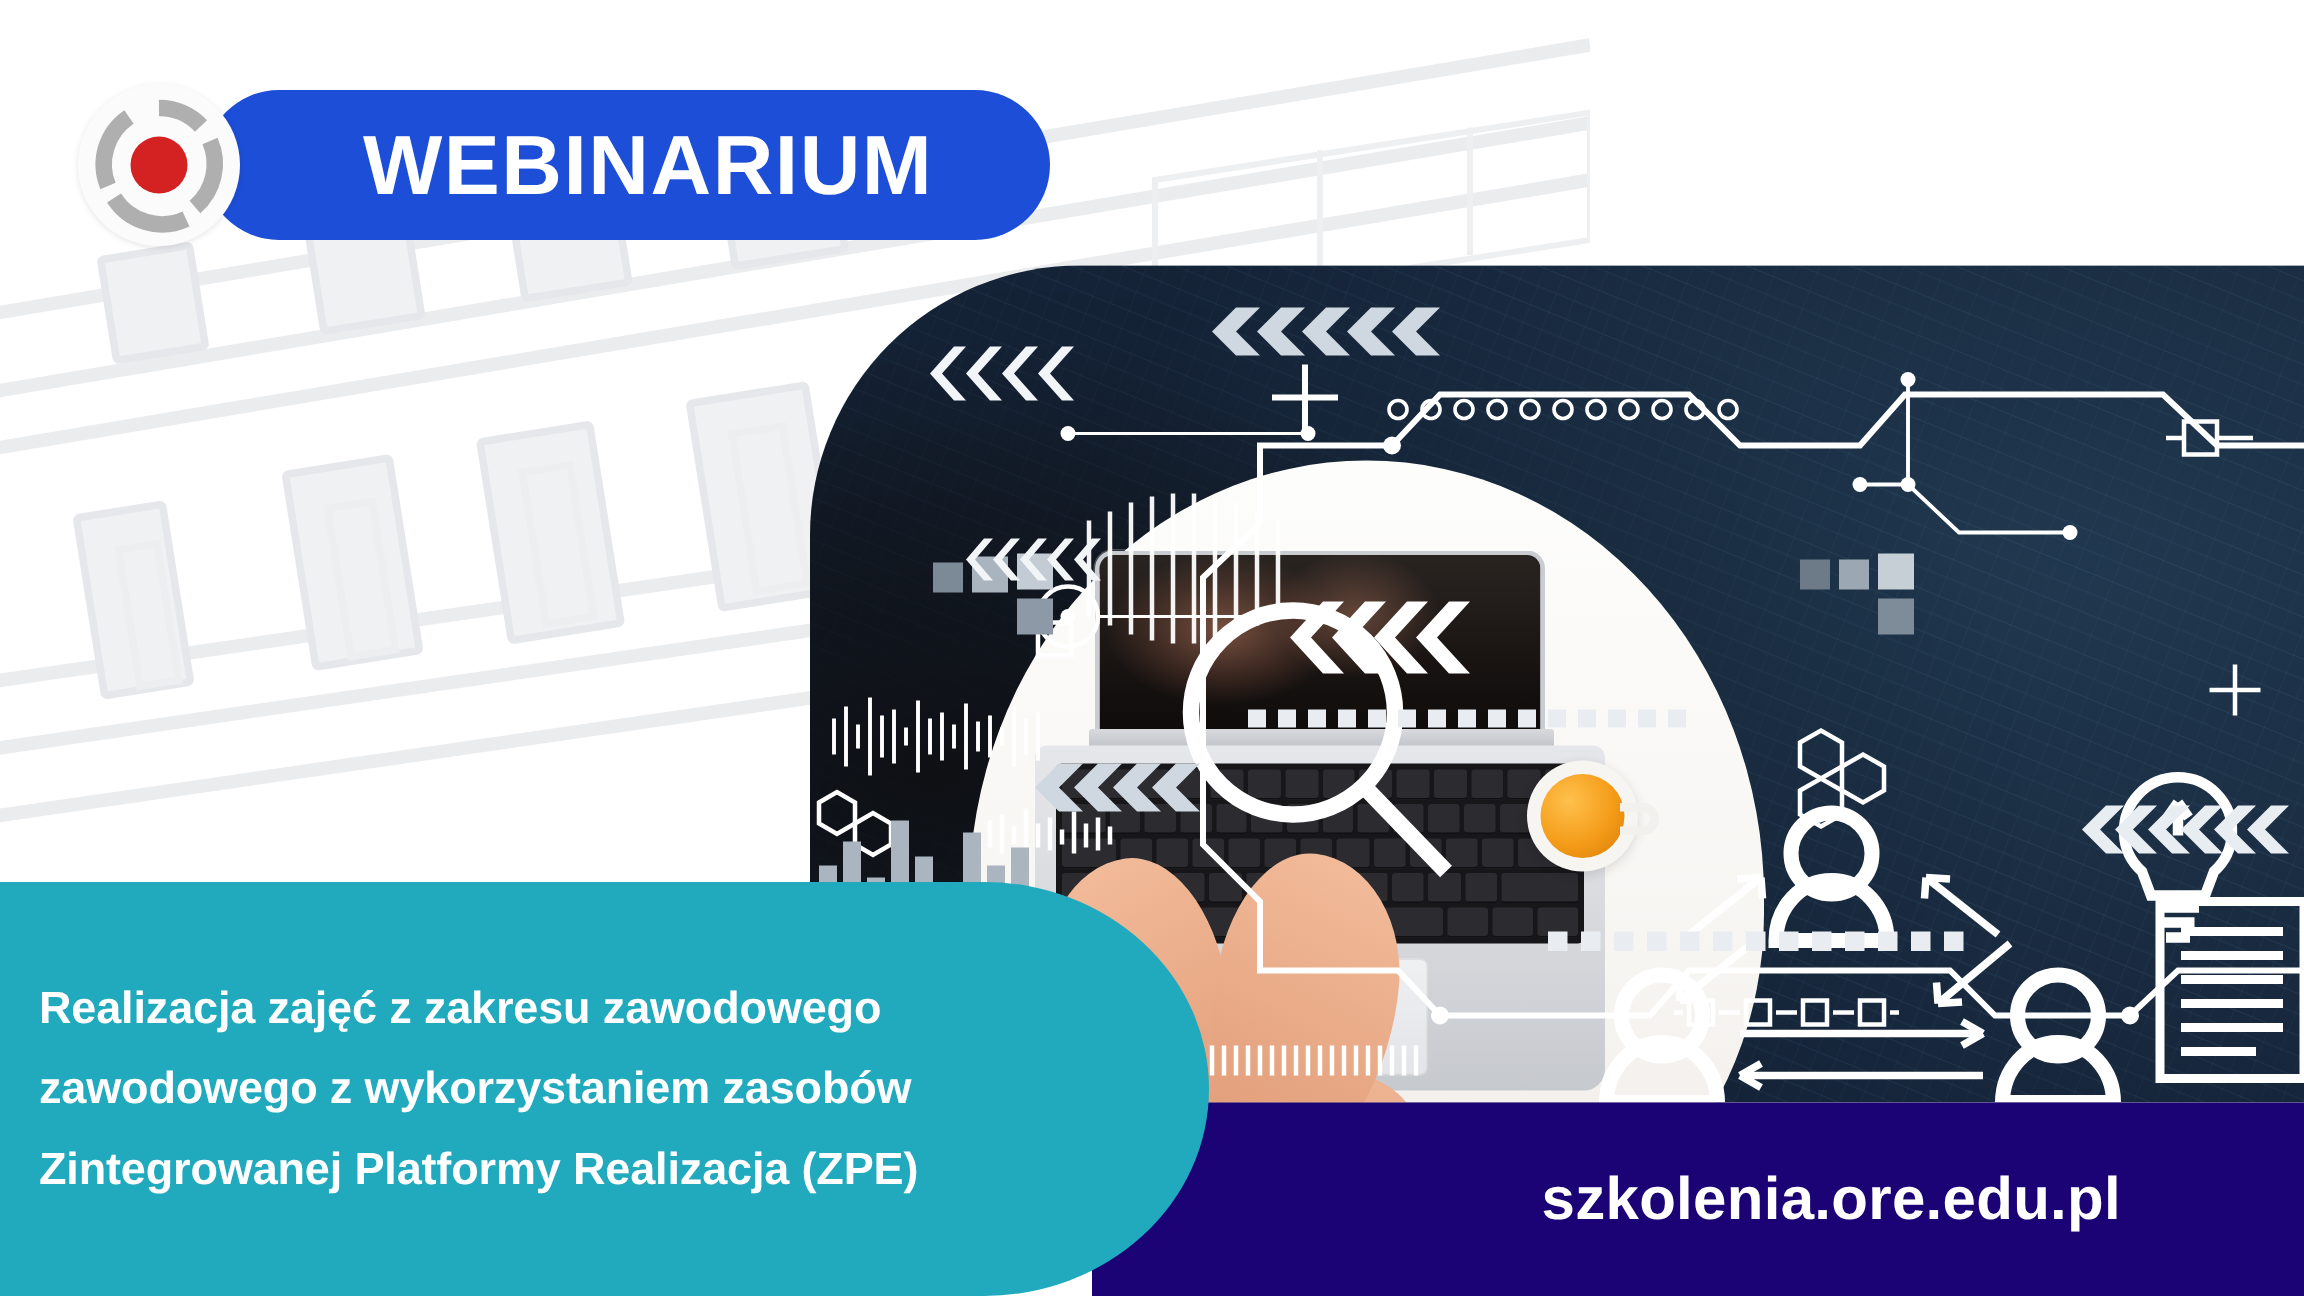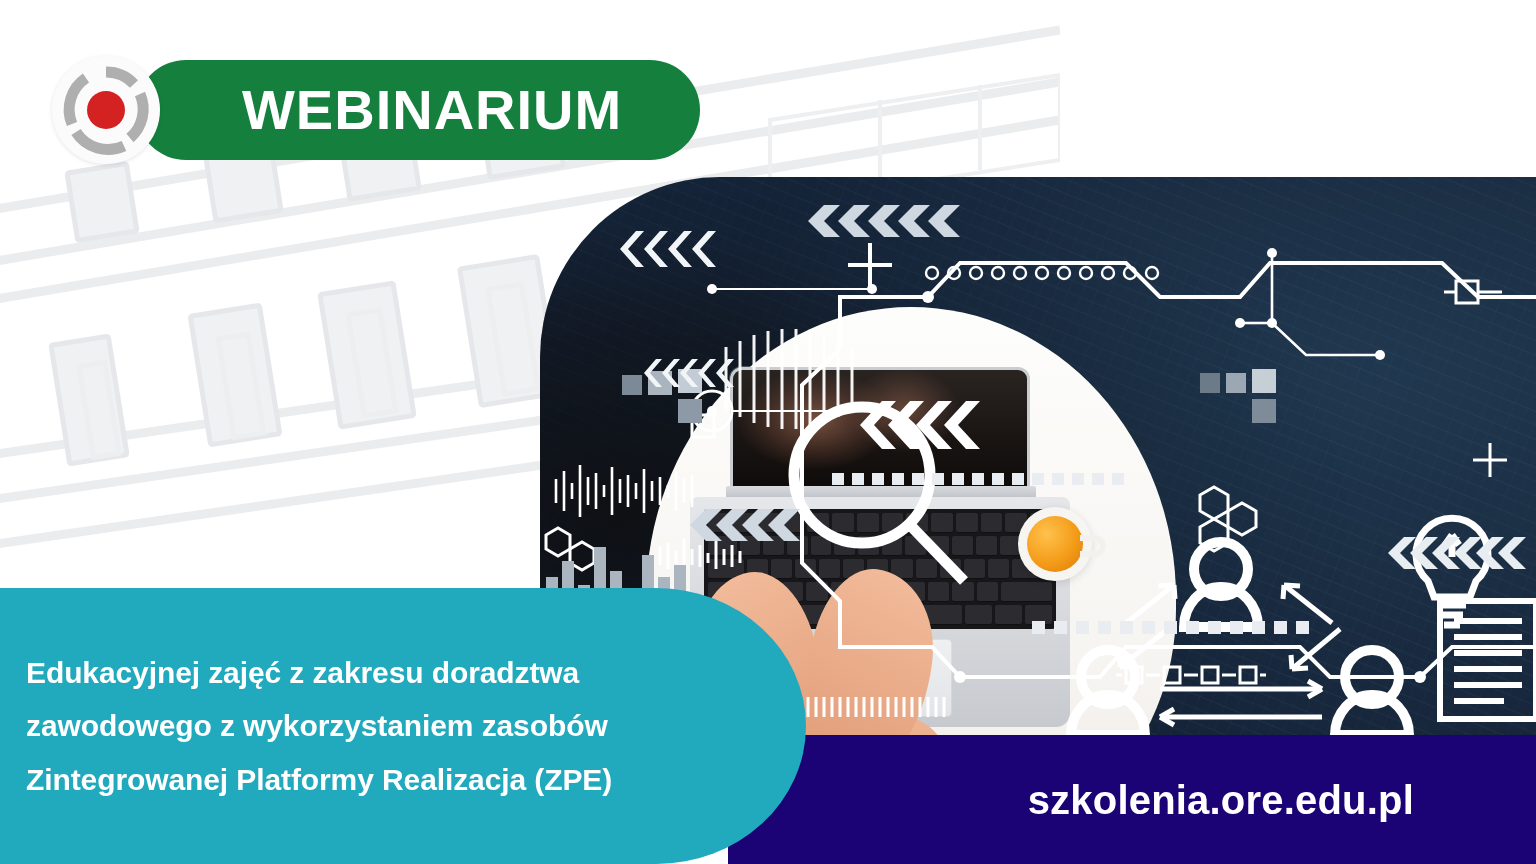--- a/index.html
+++ b/index.html
@@ -135,21 +135,21 @@
   .navy-url{
     position:absolute; right:122px; top:50%; transform:translateY(-50%);
     color:#ffffff; font-size:40px; font-weight:700; letter-spacing:.2px;
     white-space:nowrap;
   }
 
   
   .badge-wrap{ position:absolute; left:52px; top:56px; height:108px; }
   .badge-pill{
     position:absolute; left:84px; top:4px; width:564px; height:100px;
-    background:#15803d; border-radius:50px;
+    background:#1d4ed8; border-radius:50px;
     display:flex; align-items:center;text-align:center;
   }
   .badge-label{
     color:#ffffff; font-size:56px; font-weight:bold; letter-spacing:1px;
     margin-left:106px; line-height:1;
   }
   .badge-logo{
     position:absolute; left:0; top:0; width:108px; height:108px;
     background:#fbfbfb; border-radius:50%;
     box-shadow:0 1px 4px rgba(0,0,0,.10);
@@ -547,21 +547,21 @@
       </svg>
     </div>
   </div>
 
   <div class="navy">
     <div class="navy-url">szkolenia.ore.edu.pl</div>
   </div>
 
   <div class="teal">
     <div class="teal-text">
-      <div>Edukacyjnej zajęć z zakresu doradztwa</div>
+      <div>Realizacja zajęć z zakresu zawodowego</div>
       <div>zawodowego z wykorzystaniem zasobów</div>
       <div>Zintegrowanej Platformy Realizacja (ZPE)</div>
     </div>
   </div>
 
   <div class="badge-wrap">
     <div class="badge-pill">
       <span class="badge-label">WEBINARIUM</span>
     </div>
     <div class="badge-logo">

